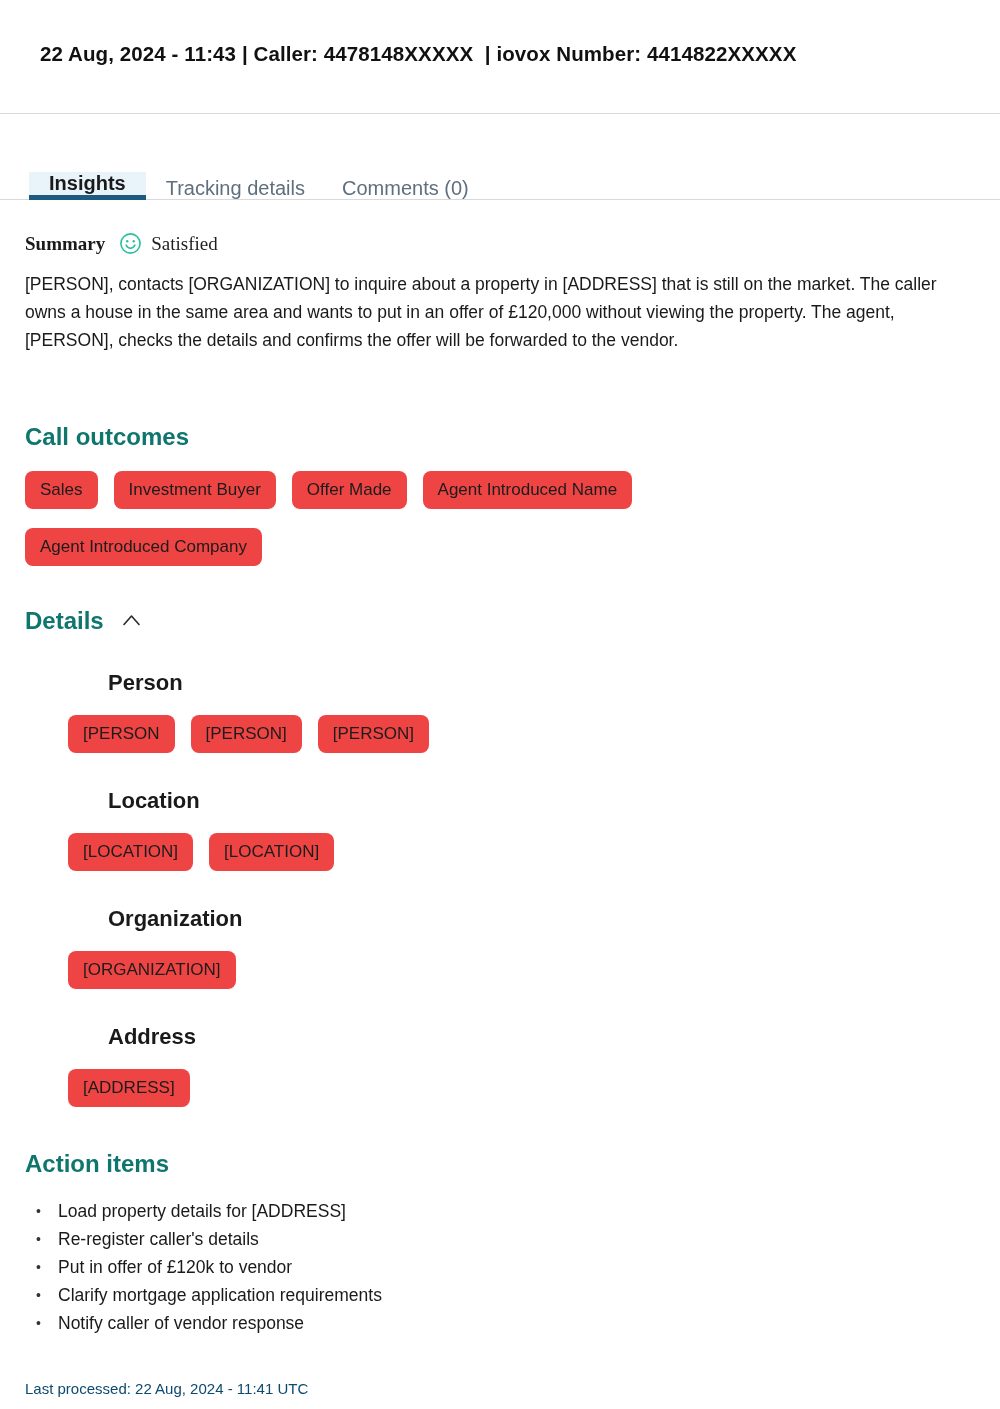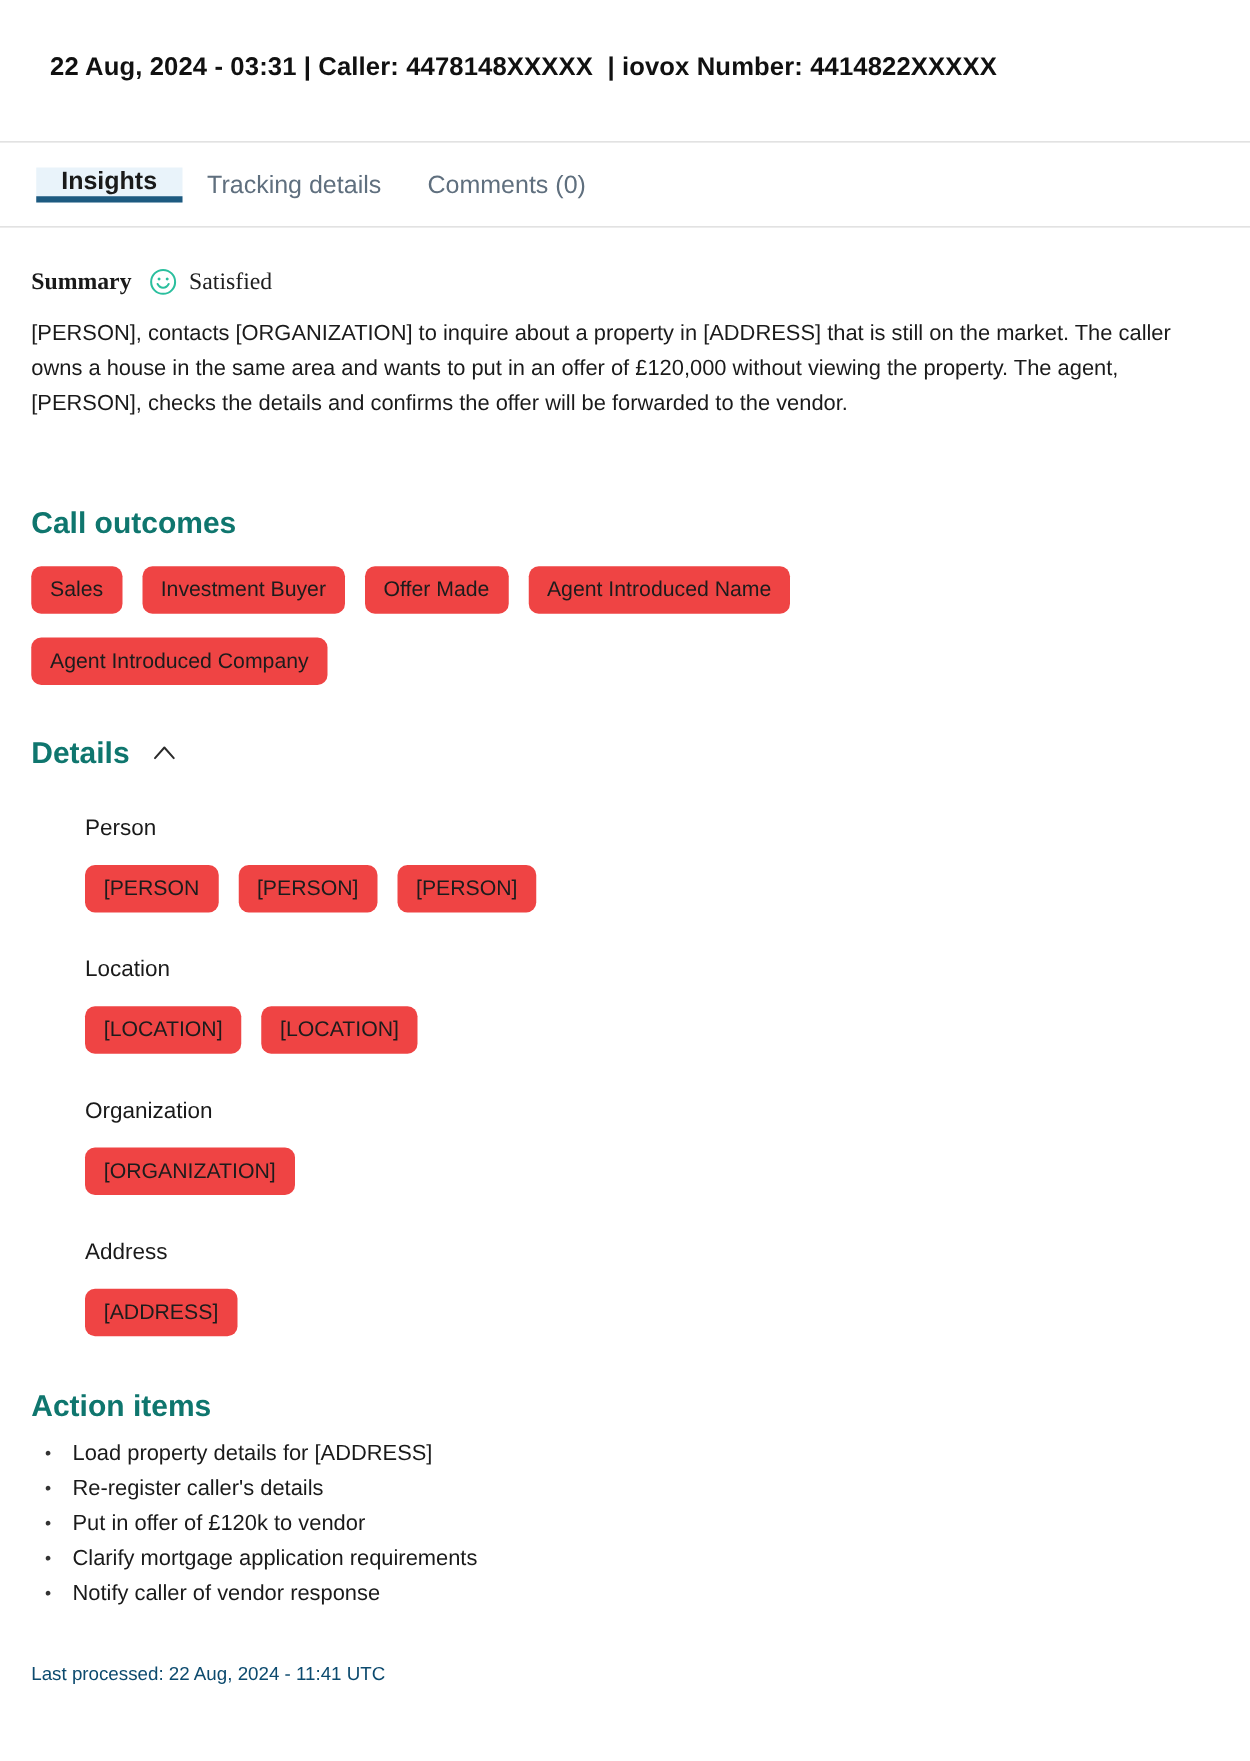--- a/index.html
+++ b/index.html
@@ -21,25 +21,25 @@
   .header-title {
     font-size: 20.5px;
     font-weight: 700;
     color: #111111;
     white-space: pre-wrap;
     letter-spacing: 0.1px;
   }
 
   
   .tab-bar {
-    height: 69px;
+    height: 87px;
     border-top: 1px solid #d9d9d9;
     border-bottom: 1px solid #d9d9d9;
     display: flex;
-    align-items: center;
+    align-items: flex-end;
     padding-left: 29px;
   }
   .tab {
     display: flex;
     align-items: center;
     font-size: 20px;
     padding: 0 17px;
     cursor: pointer;
     color: #5f6f7e;
     margin-bottom: -1px;
@@ -112,30 +112,31 @@
     background: none;
     border: none;
     cursor: pointer;
     display: inline-flex;
     align-items: center;
     padding: 2px;
   }
 
   .detail-group { margin-left: 43px; }
   .detail-group-label {
-    font-size: 18px;
-    font-weight: 400;
+    font-size: 22px;
+    font-weight: 700;
     margin-top: 35px;
+    margin-left: 40px;
   }
   .detail-group .chip-row { margin-top: 19px; }
 
   .action-heading { margin-top: 43px; }
   .action-list {
     list-style: none;
-    margin-top: 8px;
+    margin-top: 19px;
   }
   .action-list li {
     position: relative;
     padding-left: 33px;
     font-size: 17.5px;
     line-height: 28px;
     color: #1a1a1a;
   }
   .action-list li::before {
     content: "•";
@@ -150,21 +151,21 @@
   .footer-note {
     margin-top: 43px;
     font-size: 15px;
     color: #0c4a6e;
   }
 </style>
 </head>
 <body>
 
 <header class="header-bar">
-  <div class="header-title">22 Aug, 2024 - 03:31 | Caller: 4478148XXXXX  | iovox Number: 4414822XXXXX</div>
+  <div class="header-title">22 Aug, 2024 - 11:43 | Caller: 4478148XXXXX  | iovox Number: 4414822XXXXX</div>
 </header>
 
 <nav class="tab-bar">
   <div class="tab active">
     <span>Insights</span>
   </div>
   <div class="tab">
     <span>Tracking details</span>
   </div>
   <div class="tab">

